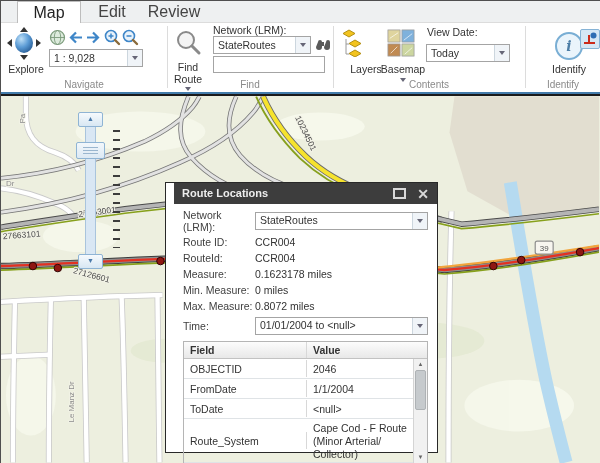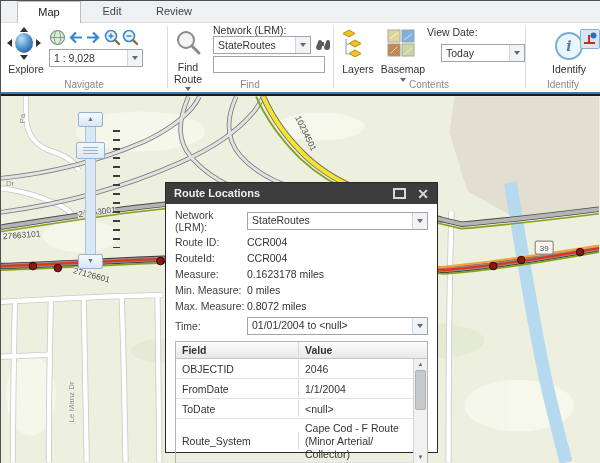--- a/index.html
+++ b/index.html
@@ -1,20 +1,20 @@
 <!DOCTYPE html>
 <html><head>
 <meta charset="utf-8">
 <style>
   html,body{margin:0;padding:0;background:#888;}
   .app{position:relative;width:600px;height:463px;border:1px solid #4f4f4f;background:#fff;
        font-family:"Liberation Sans",sans-serif;overflow:hidden;box-sizing:content-box;}
   
   .tabstrip{height:21px;background:#eef0f1;border-bottom:1px solid #dcdcdc;display:flex;padding-left:16px;}
-  .tab{width:62px;text-align:center;line-height:21px;font-size:11px;color:#444;}
+  .tab{width:62px;text-align:center;line-height:21px;font-size:16px;color:#444;}
   .tab.active{background:#fff;border:1px solid #bdbdbd;border-bottom:none;margin-bottom:-1px;color:#222;}
   .ribbon-body{position:relative;height:69px;background:#fff;border-bottom:2px solid #447cab;font-size:10.5px;color:#333;}
   .abs{position:absolute;}
   .grp-div{position:absolute;top:3px;height:62px;width:1px;background:#dcdcdc;}
   .grp-label{position:absolute;top:56px;font-size:10px;color:#8a8a8a;text-align:center;}
   .btn-label{position:absolute;text-align:center;font-size:10.5px;color:#333;line-height:12px;}
   .rcombo{position:absolute;border:1px solid #a4a4a4;background:#fff;display:flex;height:16px;}
   .rcombo .val{flex:1;padding:1px 4px;white-space:nowrap;overflow:hidden;line-height:14px;}
   .rcombo .arr{width:14px;background:#f0f4f8;border-left:1px solid #ccd6de;display:flex;align-items:center;justify-content:center;}
   .caret{width:0;height:0;border-left:3.5px solid transparent;border-right:3.5px solid transparent;border-top:4px solid #667;}
@@ -33,21 +33,21 @@
             background:repeating-linear-gradient(to bottom,#3c3c3c 0 2px,transparent 2px 9px);}
   .sl-btn{position:absolute;left:3px;width:23px;height:13px;background:linear-gradient(#f6fafd,#d8e7f3);
           border:1px solid #8fb4d4;border-radius:2px;color:#4a7aaa;font-size:7px;text-align:center;line-height:12px;}
   .sl-btn.up{top:2px;} .sl-btn.down{top:144px;}
   .sl-handle{position:absolute;left:1px;top:32px;width:27px;height:15px;background:linear-gradient(#f2f7fb,#dce9f4);
              border:1px solid #8fb4d4;border-radius:2px;}
   .sl-handle::after{content:"";position:absolute;left:6px;right:6px;top:4px;height:7px;
              background:repeating-linear-gradient(to bottom,#9ab6cf 0 1px,transparent 1px 3px);}
   
   .dlg{position:absolute;left:164px;top:86px;width:273px;height:271px;background:#fff;border:1px solid #282828;
-       font-size:10.5px;color:#333;z-index:10;box-sizing:border-box;}
+       font-size:10.5px;color:#333;z-index:10;box-sizing:border-box;padding-left:8px;}
   .dlg-title{height:21px;background:#3d3d3d;color:#ededed;font-weight:bold;font-size:11px;line-height:21px;
              padding:0 8px;display:flex;justify-content:space-between;}
   .dlg-btns{display:flex;align-items:center;}
   .dlg-max{display:inline-block;width:9px;height:7px;border:2px solid #d8d8d8;margin-right:11px;}
   .dlg-close{font-size:14px;font-weight:bold;color:#d8d8d8;line-height:20px;}
   .dlg-body{padding:5px 9px 0 9px;}
   .frow{display:flex;align-items:center;height:16px;}
   .frow label{width:72px;color:#3f3f3f;flex-shrink:0;}
   .fval{color:#333;}
   .combo-row{height:18px;margin:3px 0 4px 0;}
@@ -152,34 +152,34 @@
       <input class="rinput" style="left: 212px; top: 33px; width: 104px;" value="">
       <div class="grp-label" style="left:166px;width:166px">Find</div>
       <div class="grp-div" style="left:332px"></div>
 
       <svg class="abs" style="left:339px;top:6px" width="28" height="28" viewBox="0 0 28 28">
         <path d="M6,10 V15 H9 M6,15 V25 H9" stroke="#9a9a9a" fill="none"></path>
         <path d="M9,1 l6,3.5 -6,3.5 -6,-3.5 z" fill="#f2c31e" stroke="#b38f12"></path>
         <path d="M15,11 l6,3.5 -6,3.5 -6,-3.5 z" fill="#f2c31e" stroke="#b38f12"></path>
         <path d="M15,21 l6,3.5 -6,3.5 -6,-3.5 z" fill="#f2c31e" stroke="#b38f12"></path>
       </svg>
-      <div class="btn-label" style="left:334px;top:40px;width:46px">Layers</div>
+      <div class="btn-label" style="left:342px;top:40px;width:46px">Layers</div>
       <svg class="abs" style="left:386px;top:6px" width="28" height="28" viewBox="0 0 30 30">
         <g stroke="#9a9a9a" stroke-width="0.8">
           <rect x="1" y="1" width="13" height="13" fill="#dfd49e"></rect>
           <rect x="16" y="1" width="13" height="13" fill="#7fb1dc"></rect>
           <rect x="1" y="16" width="13" height="13" fill="#c08a52"></rect>
           <rect x="16" y="16" width="13" height="13" fill="#ccd6a0"></rect>
         </g>
         <path d="M3,10 L12,4 M18,12 L27,5 M4,26 L11,19 M19,27 L27,20" stroke="#fff" stroke-width="1" opacity="0.7"></path>
       </svg>
       <div class="btn-label" style="left:377px;top:40px;width:50px">Basemap</div>
       <div class="caret abs" style="left:399px;top:55px"></div>
       <div class="abs" style="left:426px;top:3px">View Date:</div>
-      <div class="rcombo" style="left:440px;top:21px;width:82px">
+      <div class="rcombo" style="left:425px;top:21px;width:82px">
         <span class="val">Today</span>
         <span class="arr">
             <span class="caret"></span>
           </span>
       </div>
       <div class="grp-label" style="left:332px;width:192px">Contents</div>
       <div class="grp-div" style="left:524px"></div>
 
       <svg class="abs" style="left:553px;top:8px" width="30" height="30" viewBox="0 0 30 30">
         <circle cx="15" cy="15" r="13" fill="#eaf4fb" stroke="#79aed4" stroke-width="2"></circle>

